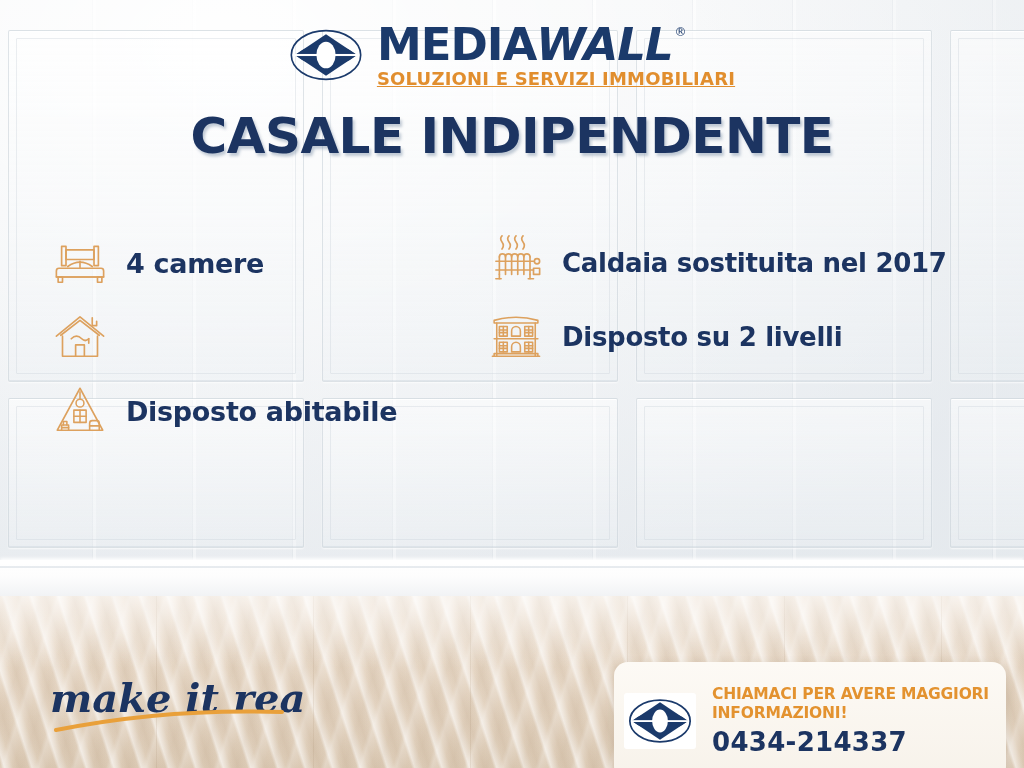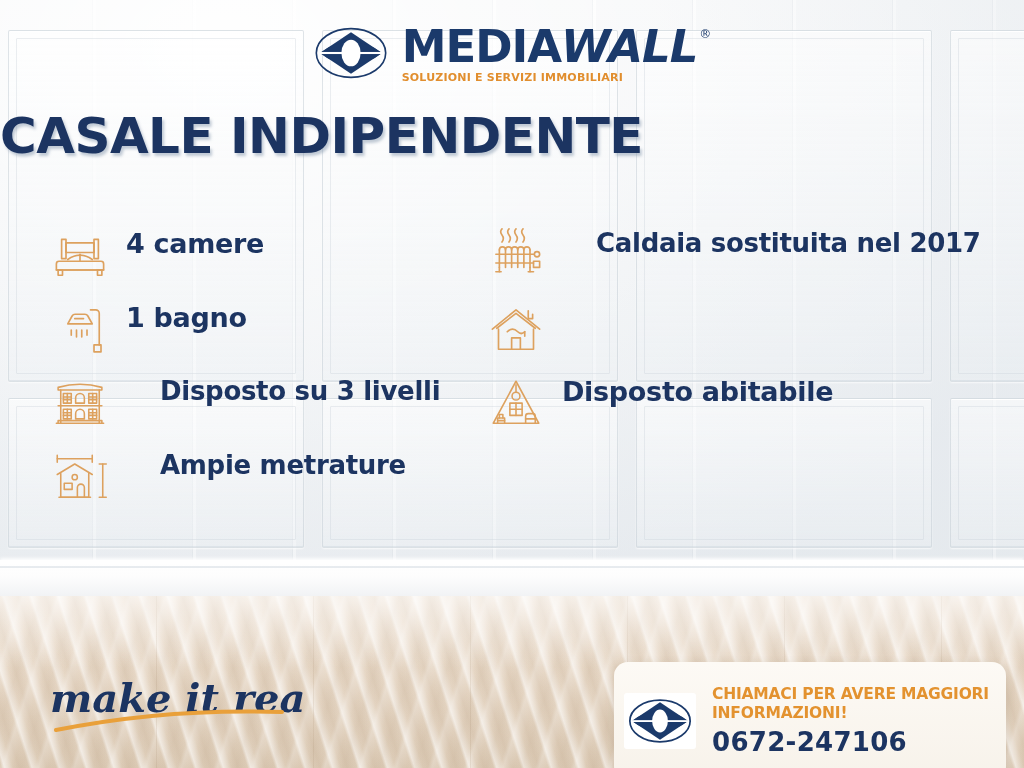--- a/index.html
+++ b/index.html
@@ -121,55 +121,56 @@
   .brand-word {
     display:flex; align-items:flex-start;
     font-size:45px; font-weight:bold; letter-spacing:-1px;
     font-family:"DejaVu Sans", sans-serif;
   }
   .bw-media { color:#1b3a6b; }
   .bw-wall  { color:#1b3a6b;font-style:italic; }
   .bw-reg   { font-size:12px; color:#1b3a6b; margin-top:4px; margin-left:2px; font-weight:normal;}
   .brand-sub {
     margin-top:3px;
-    font-size:11px; font-weight:bold; color:#e18e2e;
+    font-size:18px; font-weight:bold; color:#e18e2e;
     letter-spacing:0.2px;
     font-family:"DejaVu Sans", sans-serif;
+    text-decoration:underline;
   }
 
   
   .title {
     position:absolute; left:0; top:107px; width:1024px;
-    text-align:left;
+    text-align:center;
     font-family:"DejaVu Sans", sans-serif;
     font-size:50px; font-weight:bold; letter-spacing:-0.5px;
     color:#1c3461;
     text-shadow:2px 3px 3px rgba(120,140,165,.45);
   }
 
   
   .features {
     position:absolute; left:52px; top:228px;
     width:940px;
     display:grid;
     grid-template-columns:418px 1fr;
     grid-auto-rows:70px;
     column-gap:18px;
     row-gap:4px;
   }
   .feature {
-    display:flex; gap:18px;
+    display:flex; align-items:center; gap:18px;
   }
   .feature .ico { width:56px; height:56px; flex:none; display:block; }
   .feature .lbl {
     font-family:"DejaVu Sans", sans-serif;
     font-size:27px; font-weight:bold; color:#1c3461;
     white-space:nowrap; letter-spacing:-0.3px;
   }
-  .feature.wide .lbl { font-size:26px;margin-left:34px; }
+  .feature.wide .lbl { font-size:26px; }
 
   
   .tagline {
     position:absolute; left:46px; top:668px; width:260px; height:70px;
   }
 
   
   .contact {
     position:absolute; left:614px; top:662px;
     width:392px; height:118px;
@@ -267,30 +268,20 @@
         <path d="M13 25 a3.5 3.5 0 0 1 7 0 M20 25 a3.5 3.5 0 0 1 7 0 M27 25 a3.5 3.5 0 0 1 7 0 M34 25 a3.5 3.5 0 0 1 7 0 M41 25 a3.5 3.5 0 0 1 7 0"></path>
         <path d="M9 30 h43 M9 40 h43"></path>
         <path d="M13 45 v5 M48 45 v5"></path>
         <path d="M9 50 h6 M46 50 h6"></path>
         <circle cx="56" cy="30" r="3"></circle>
         <rect x="52" y="38" width="7" height="7"></rect>
       </svg>
       <span class="lbl">Caldaia sostituita nel 2017</span>
     </div>
 
-    <div class="feature">
-      <svg class="ico" viewBox="0 0 64 64" fill="none" stroke="#dda15e" stroke-width="1.9" stroke-linecap="round" stroke-linejoin="round">
-        <path d="M44 9 h6 a4 4 0 0 1 4 4 v36"></path>
-        <rect x="48" y="49" width="8" height="8"></rect>
-        <path d="M18 25 h28 l-5 -9 a4 4 0 0 0 -3.5 -2 h-11 a4 4 0 0 0 -3.5 2 z"></path>
-        <path d="M22 32 v6 M28 32 v8 M34 32 v8 M40 32 v6"></path>
-        <path d="M26 19 h10"></path>
-      </svg>
-      <span class="lbl">1 bagno</span>
-    </div>
 
     <div class="feature wide">
       <svg class="ico" viewBox="0 0 64 64" fill="none" stroke="#dda15e" stroke-width="1.9" stroke-linecap="round" stroke-linejoin="round">
         <path d="M5 31 L32 9 L59 31"></path>
         <path d="M10 30 L32 13 L54 30"></path>
         <path d="M12 31 v23 h40 v-23"></path>
         <path d="M27 54 v-13 h10 v13"></path>
         <path d="M22 34 q6 -6 12 0 q4 4 8 0"></path>
         <path d="M42 34 v5"></path>
         <path d="M46 10 v9 h5 v-5"></path>
@@ -309,70 +300,55 @@
         <path d="M13 24 h9 M13 27 h9 M17.5 20 v11"></path>
         <rect x="42" y="20" width="9" height="11"></rect>
         <path d="M42 24 h9 M42 27 h9 M46.5 20 v11"></path>
         <path d="M27 31 v-6 a5 5 0 0 1 10 0 v6 z"></path>
         <rect x="13" y="38" width="9" height="11"></rect>
         <path d="M13 42 h9 M13 45 h9 M17.5 38 v11"></path>
         <rect x="42" y="38" width="9" height="11"></rect>
         <path d="M42 42 h9 M42 45 h9 M46.5 38 v11"></path>
         <path d="M27 49 v-6 a5 5 0 0 1 10 0 v6 z"></path>
       </svg>
-      <span class="lbl">Disposto su 3 livelli</span>
+      <span class="lbl">Disposto su 2 livelli</span>
     </div>
 
     <div class="feature">
       <svg class="ico" viewBox="0 0 64 64" fill="none" stroke="#dda15e" stroke-width="1.8" stroke-linecap="round" stroke-linejoin="round">
         <path d="M32 6 L58 54 H6 Z"></path>
         <path d="M32 10 v8"></path>
         <circle cx="32" cy="23" r="4.5"></circle>
         <rect x="25" y="31" width="14" height="14"></rect>
         <path d="M25 38 h14 M32 31 v14"></path>
         <path d="M11 54 v-6 h8 v6"></path>
         <path d="M11 51 h8"></path>
         <path d="M13 48 v-4 h4 v4"></path>
         <path d="M43 54 v-8 a3 3 0 0 1 3 -3 h5 a3 3 0 0 1 3 3 v8"></path>
         <path d="M43 49 h11"></path>
       </svg>
       <span class="lbl">Disposto abitabile</span>
     </div>
 
-    <div class="feature wide">
-      <svg class="ico" viewBox="0 0 64 64" fill="none" stroke="#dda15e" stroke-width="1.8" stroke-linecap="round" stroke-linejoin="round">
-        <path d="M6 10 h40"></path>
-        <path d="M6 6 v8 M46 6 v8"></path>
-        <path d="M58 16 v38"></path>
-        <path d="M54 16 h8 M54 54 h8"></path>
-        <path d="M6 28 L26 16 L46 28"></path>
-        <path d="M10 27 v27 h32 v-27"></path>
-        <path d="M8 54 h36"></path>
-        <circle cx="26" cy="31" r="3"></circle>
-        <rect x="14" y="38" width="9" height="7"></rect>
-        <path d="M29 54 v-11 a4 4 0 0 1 8 0 v11"></path>
-      </svg>
-      <span class="lbl">Ampie metrature</span>
-    </div>
   </div>
 
   <div class="tagline">
     <svg viewBox="0 0 260 70" width="260" height="70">
       <text x="4" y="44" font-family="DejaVu Serif, serif" font-size="40" font-style="italic" font-weight="bold" fill="#1c3461">make it real</text>
       <path d="M10 62 Q120 40 236 44" fill="none" stroke="#e9a03a" stroke-width="4" stroke-linecap="round"></path>
     </svg>
   </div>
 
   <div class="contact">
     <svg class="contact-logo" viewBox="0 0 100 78">
       <ellipse cx="50" cy="39" rx="42" ry="29" fill="none" stroke="#1b3a6b" stroke-width="2.4"></ellipse>
       <path d="M50 13 L89 39 L50 65 L11 39 Z" fill="#1b3a6b"></path>
       <path d="M11 39 Q28 25 50 25 Q72 25 89 39 Q72 53 50 53 Q28 53 11 39 Z" fill="#1b3a6b"></path>
       <rect x="11" y="37.8" width="78" height="2.6" fill="#ffffff"></rect>
       <ellipse cx="50" cy="39" rx="11" ry="16" fill="#ffffff"></ellipse>
     </svg>
     <div class="contact-body">
       <div class="contact-head">CHIAMACI PER AVERE MAGGIORI INFORMAZIONI!</div>
-      <div class="contact-phone">0672-247106</div>
+      <div class="contact-phone">0434-214337</div>
     </div>
   </div>
 
 </div>
 
 </body></html>

